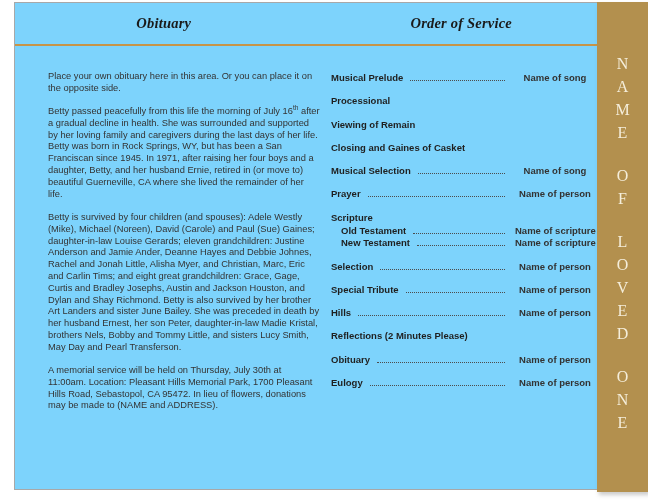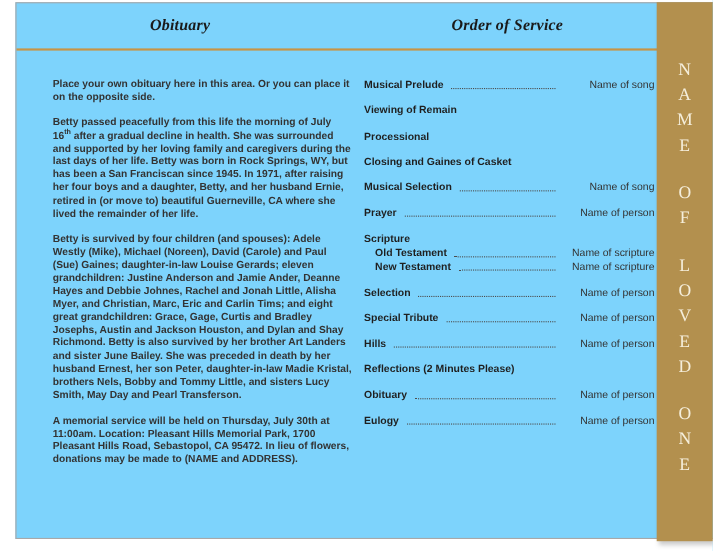--- a/index.html
+++ b/index.html
@@ -16,35 +16,35 @@
     border-bottom:2px solid var(--rule,#C79447);
   }
   .header-cell{
     flex:1;display:flex;align-items:center;justify-content:center;
     font-family:"Liberation Serif", serif;font-weight:bold;font-style:italic;
     font-size:14.5px;color:#1a1a1a;letter-spacing:.2px;
   }
   
   .obituary-col{
     position:absolute;left:33px;top:68px;width:272px;
-    font-size:9.3px;line-height:11.8px;color:#333;font-weight:bold;
+    font-size:9.3px;line-height:11.8px;color:#333;
   }
   .obituary-col p{margin:0 0 11.5px 0;}
   sup{font-size:6.5px;line-height:0;}
   
   .service-col{position:absolute;left:316px;top:69px;width:264px;font-size:9.5px;color:#1f1f1f;}
   .svc-row{display:flex;align-items:flex-end;height:11px;margin-bottom:12.3px;}
   .svc-row.sub{margin-left:10px;margin-bottom:1.5px;}
   .svc-row.sub.last{margin-bottom:12.3px;}
   .svc-row.group{margin-bottom:2px;}
   .svc-label{font-weight:bold;white-space:nowrap;}
   .svc-row.sub .svc-label{font-weight:bold;}
   .svc-suffix{font-weight:bold;white-space:pre;}
   .svc-dots{flex:1;border-bottom:1.3px dotted #4c4c4c;margin:0 10px 2px 7px;min-width:12px;}
-  .svc-value{flex:none;width:80px;text-align:right;font-weight:normal;color:#333;white-space:nowrap;}
+  .svc-value{flex:none;width:80px;text-align:center;font-weight:bold;color:#333;white-space:nowrap;}
   
   .sidebar{
     position:absolute;left:597px;top:2px;width:51px;height:490px;
     background:var(--sidebar-bg,#B3904E);
     display:flex;flex-direction:column;align-items:center;
     padding-top:50px;box-sizing:border-box;
     font-family:"Liberation Serif", serif;font-size:16px;
     color:var(--sidebar-fg,#F5EEDB);
     box-shadow:2px 3px 4px rgba(140,140,140,.45);
   }
@@ -66,24 +66,24 @@
       <p>Betty is survived by four children (and spouses): Adele Westly (Mike), Michael (Noreen), David (Carole) and Paul (Sue) Gaines; daughter-in-law Louise Gerards; eleven grandchildren: Justine Anderson and Jamie Ander, Deanne Hayes and Debbie Johnes, Rachel and Jonah Little, Alisha Myer, and Christian, Marc, Eric and Carlin Tims; and eight great grandchildren: Grace, Gage, Curtis and Bradley Josephs, Austin and Jackson Houston, and Dylan and Shay Richmond. Betty is also survived by her brother Art Landers and sister June Bailey. She was preceded in death by her husband Ernest, her son Peter, daughter-in-law Madie Kristal, brothers Nels, Bobby and Tommy Little, and sisters Lucy Smith, May Day and Pearl Transferson.</p>
       <p>A memorial service will be held on Thursday, July 30th at 11:00am. Location: Pleasant Hills Memorial Park, 1700 Pleasant Hills Road, Sebastopol, CA 95472. In lieu of flowers, donations may be made to (NAME and ADDRESS).</p>
     </div>
   <div class="service-col" id="service-col">
       <div class="svc-row">
         <span class="svc-label">Musical Prelude</span>
         <span class="svc-dots"></span>
         <span class="svc-value">Name of song</span>
       </div>
       <div class="svc-row">
-        <span class="svc-label">Viewing of Remain</span>
+        <span class="svc-label">Processional</span>
       </div>
       <div class="svc-row">
-        <span class="svc-label">Processional</span>
+        <span class="svc-label">Viewing of Remain</span>
       </div>
       <div class="svc-row">
         <span class="svc-label">Closing and Gaines of Casket</span>
       </div>
       <div class="svc-row">
         <span class="svc-label">Musical Selection</span>
         <span class="svc-dots"></span>
         <span class="svc-value">Name of song</span>
       </div>
       <div class="svc-row">

